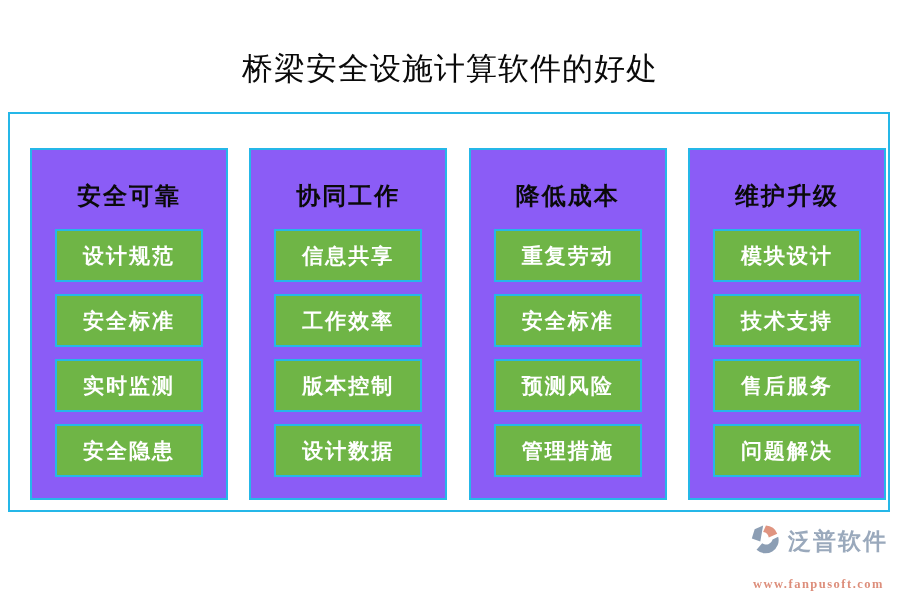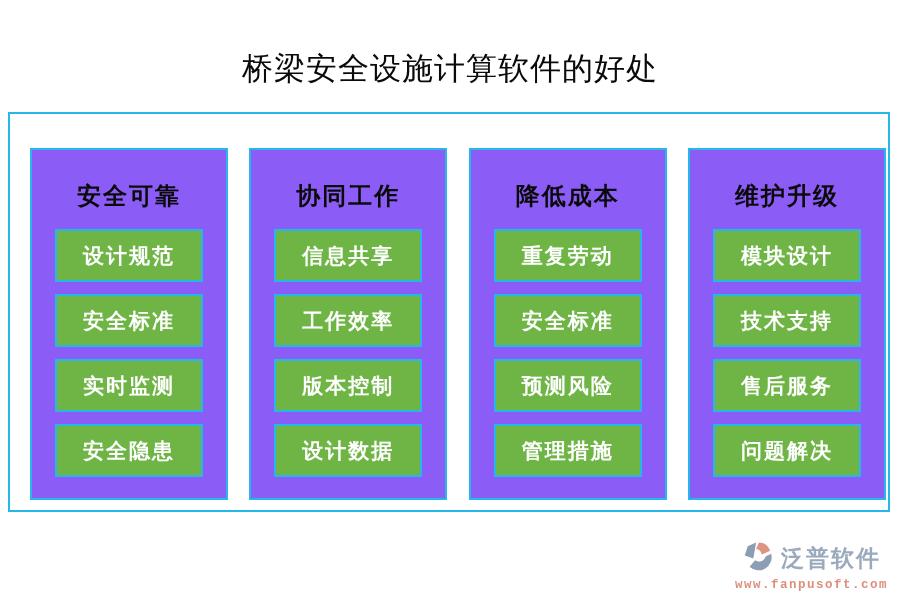--- a/index.html
+++ b/index.html
@@ -88,27 +88,26 @@
     gap:7px;
   }
   .brand-icon{width:32px;height:33px;}
   .brand-name{
     font-size:23px;
     font-weight:bold;
     color:var(--brand-gray);
     letter-spacing:2px;
   }
   .brand-url{
-    margin-top:1px;
+    margin-top:17px;
     font-size:12.5px;
     color:var(--brand-salmon);
     letter-spacing:1.5px;
     font-weight:bold;
     text-decoration:none;
-    font-family:Liberation Mono, monospace;
   }
 </style>
 </head>
 <body>
 
 <h1 class="page-title">桥梁安全设施计算软件的好处</h1>
 
 <div class="outer-frame"></div>
 
 <div class="columns">

